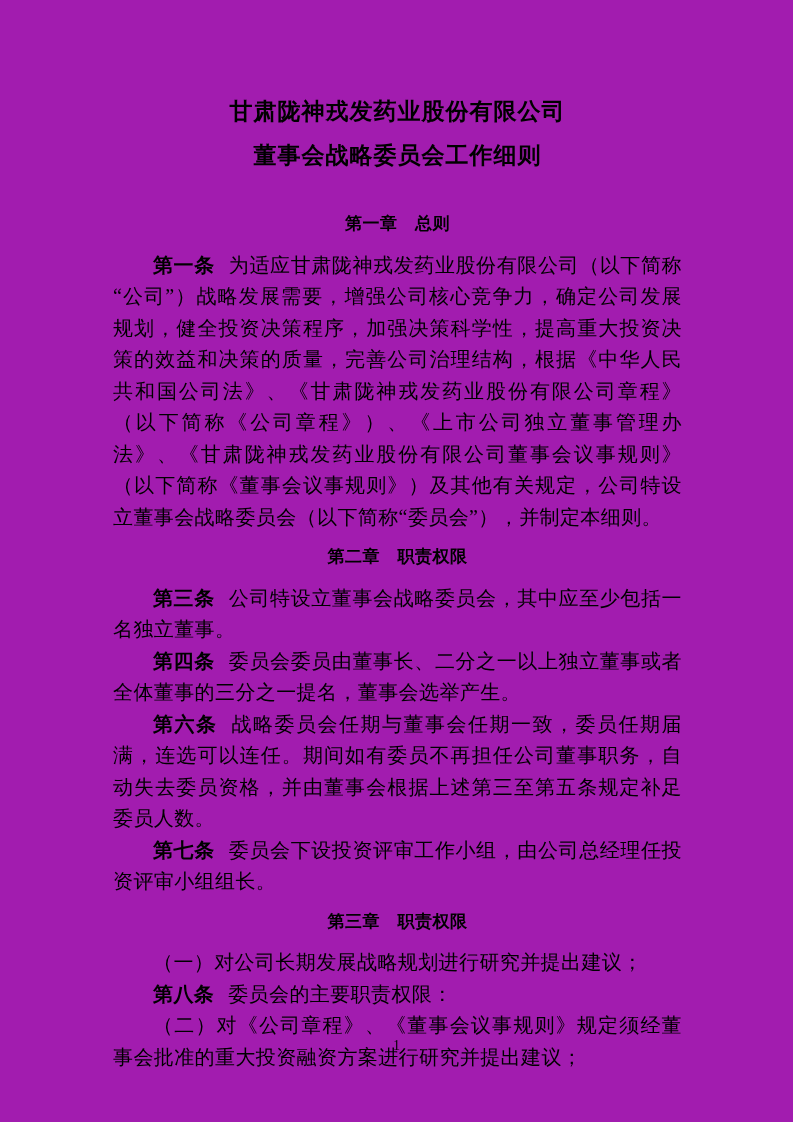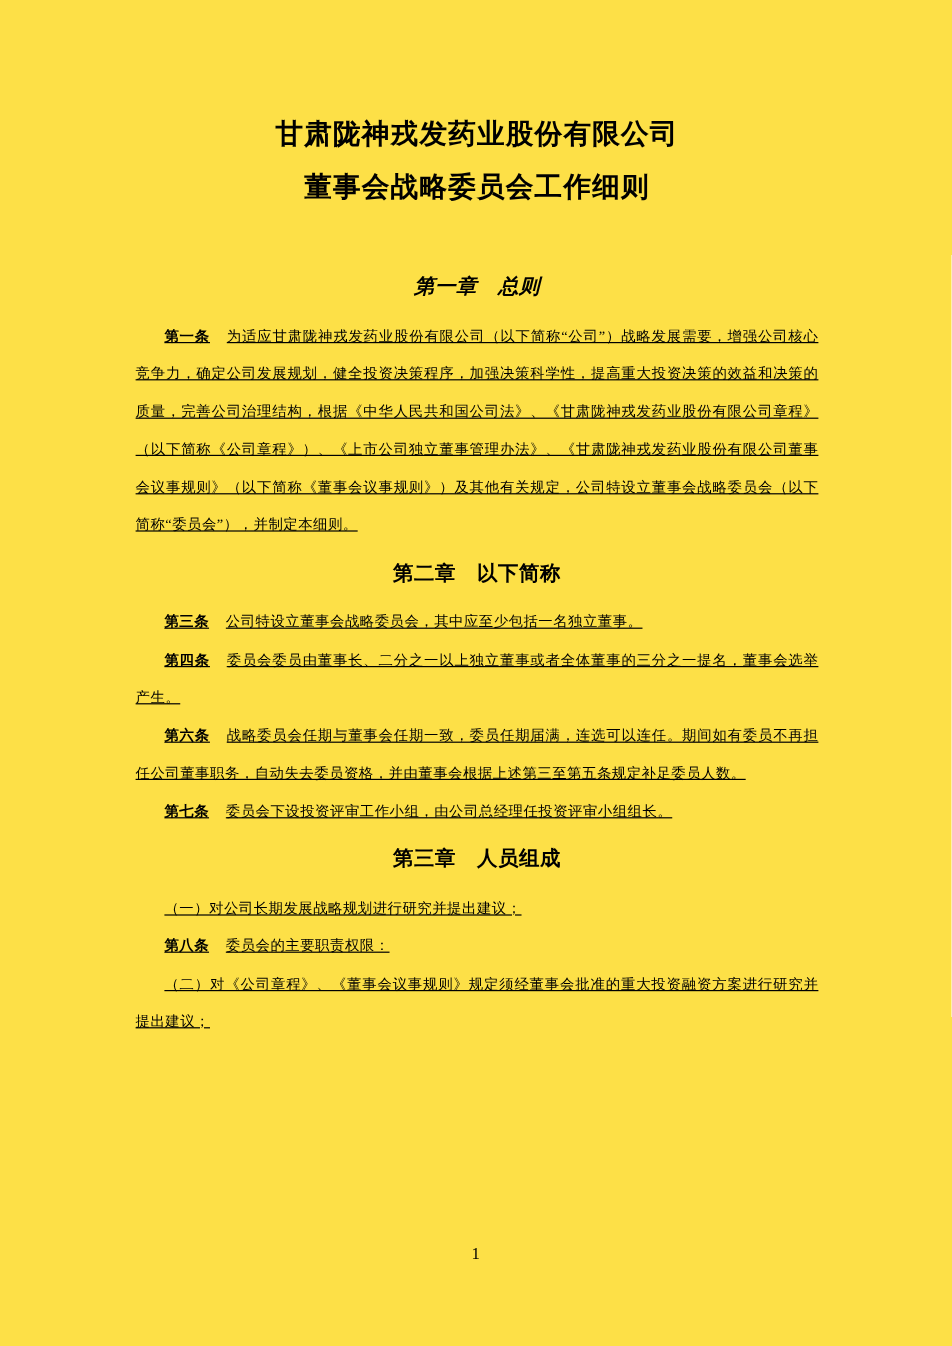--- a/index.html
+++ b/index.html
@@ -5,21 +5,21 @@
   html, body {
     margin: 0;
     padding: 0;
     background: #ffffff;
   }
   .page {
     position: relative;
     width: 793px;
     height: 1122px;
     margin: 0 auto;
-    background: #fde047;
+    background: #a21caf;
     box-sizing: border-box;
     padding: 90px 111px 0 113px;
     font-family: "Liberation Serif", "DejaVu Serif", serif;
     color: #000000;
     overflow: hidden;
   }
   .doc-title {
     margin: 0;
     font-size: 23px;
     font-weight: bold;
@@ -29,31 +29,29 @@
   }
   h2.chapter-heading {
     margin: 8px 0 10px 0;
     font-size: 17px;
     font-weight: bold;
     line-height: 31.5px;
     text-align: center;
     letter-spacing: 0.5px;
   }
   h2.first-chapter {
-    margin-top: 45px;
-    font-style: italic;
+    margin-top: 30px;
   }
   p.article {
     margin: 0;
-    font-size: 12px;
+    font-size: 20px;
     line-height: 31.5px;
     text-align: justify;
     text-indent: 2em;
     letter-spacing: 0.4px;
-    text-decoration: underline;
   }
   p.article .article-label {
     font-weight: bold;
     margin-right: 14px;
   }
   .page-footer {
     position: absolute;
     left: 0;
     right: 0;
     top: 1036px;
@@ -70,40 +68,40 @@
   <h1 class="doc-title">甘肃陇神戎发药业股份有限公司</h1>
   <h1 class="doc-title">董事会战略委员会工作细则</h1>
 
   <h2 class="chapter-heading first-chapter">第一章　总则</h2>
 
   <p class="article">
     <span class="article-label">第一条</span><span>为适应甘肃陇神戎发药业股份有限公司（以下简称“公司”）战略发展需要，增强公司核心竞争力，确定公司发展规划，健全投资决策程序，加强决策科学性，提高重大投资决策的效益和决策的质量，完善公司治理结构，根据《中华人民共和国公司法》、《甘肃陇神戎发药业股份有限公司章程》（以下简称《公司章程》）、《上市公司独立董事管理办法》、《甘肃陇神戎发药业股份有限公司董事会议事规则》（以下简称《董事会议事规则》）及其他有关规定，公司特设立董事会战略委员会（以下简称“委员会”），并制定本细则。</span>
   </p>
 
 
-  <h2 class="chapter-heading">第二章　以下简称</h2>
+  <h2 class="chapter-heading">第二章　职责权限</h2>
 
   <p class="article">
     <span class="article-label">第三条</span><span>公司特设立董事会战略委员会，其中应至少包括一名独立董事。</span>
   </p>
 
   <p class="article">
     <span class="article-label">第四条</span><span>委员会委员由董事长、二分之一以上独立董事或者全体董事的三分之一提名，董事会选举产生。</span>
   </p>
 
 
   <p class="article">
     <span class="article-label">第六条</span><span>战略委员会任期与董事会任期一致，委员任期届满，连选可以连任。期间如有委员不再担任公司董事职务，自动失去委员资格，并由董事会根据上述第三至第五条规定补足委员人数。</span>
   </p>
 
   <p class="article">
     <span class="article-label">第七条</span><span>委员会下设投资评审工作小组，由公司总经理任投资评审小组组长。</span>
   </p>
 
-  <h2 class="chapter-heading">第三章　人员组成</h2>
+  <h2 class="chapter-heading">第三章　职责权限</h2>
 
   <p class="article">（一）对公司长期发展战略规划进行研究并提出建议；</p>
 
   <p class="article">
     <span class="article-label">第八条</span><span>委员会的主要职责权限：</span>
   </p>
 
   <p class="article">（二）对《公司章程》、《董事会议事规则》规定须经董事会批准的重大投资融资方案进行研究并提出建议；</p>
 
   <div class="page-footer">1</div>

